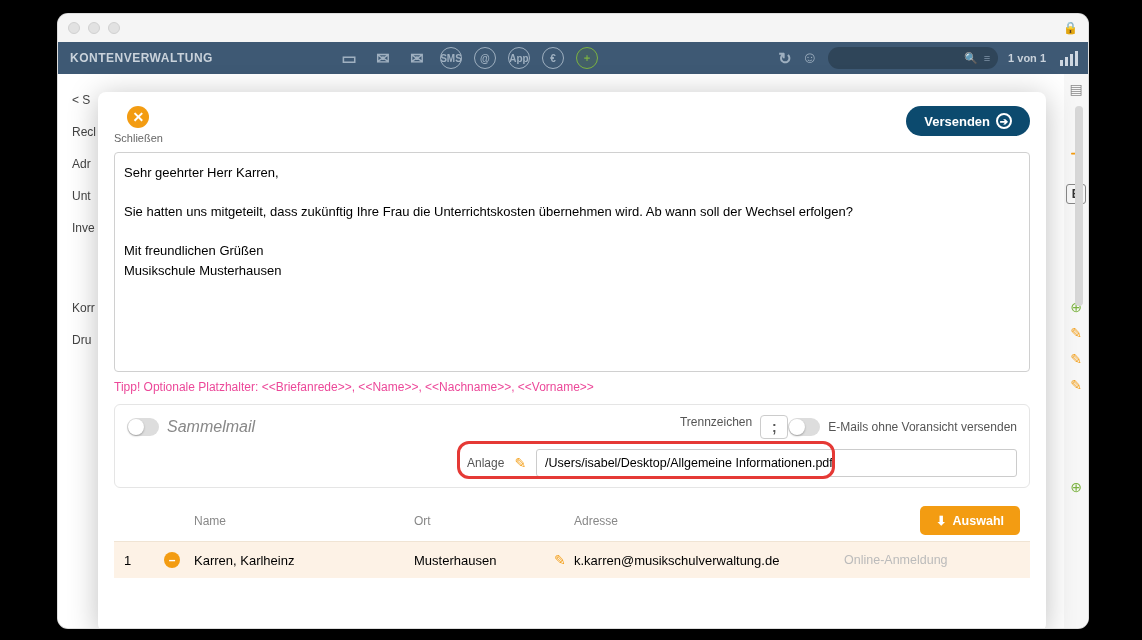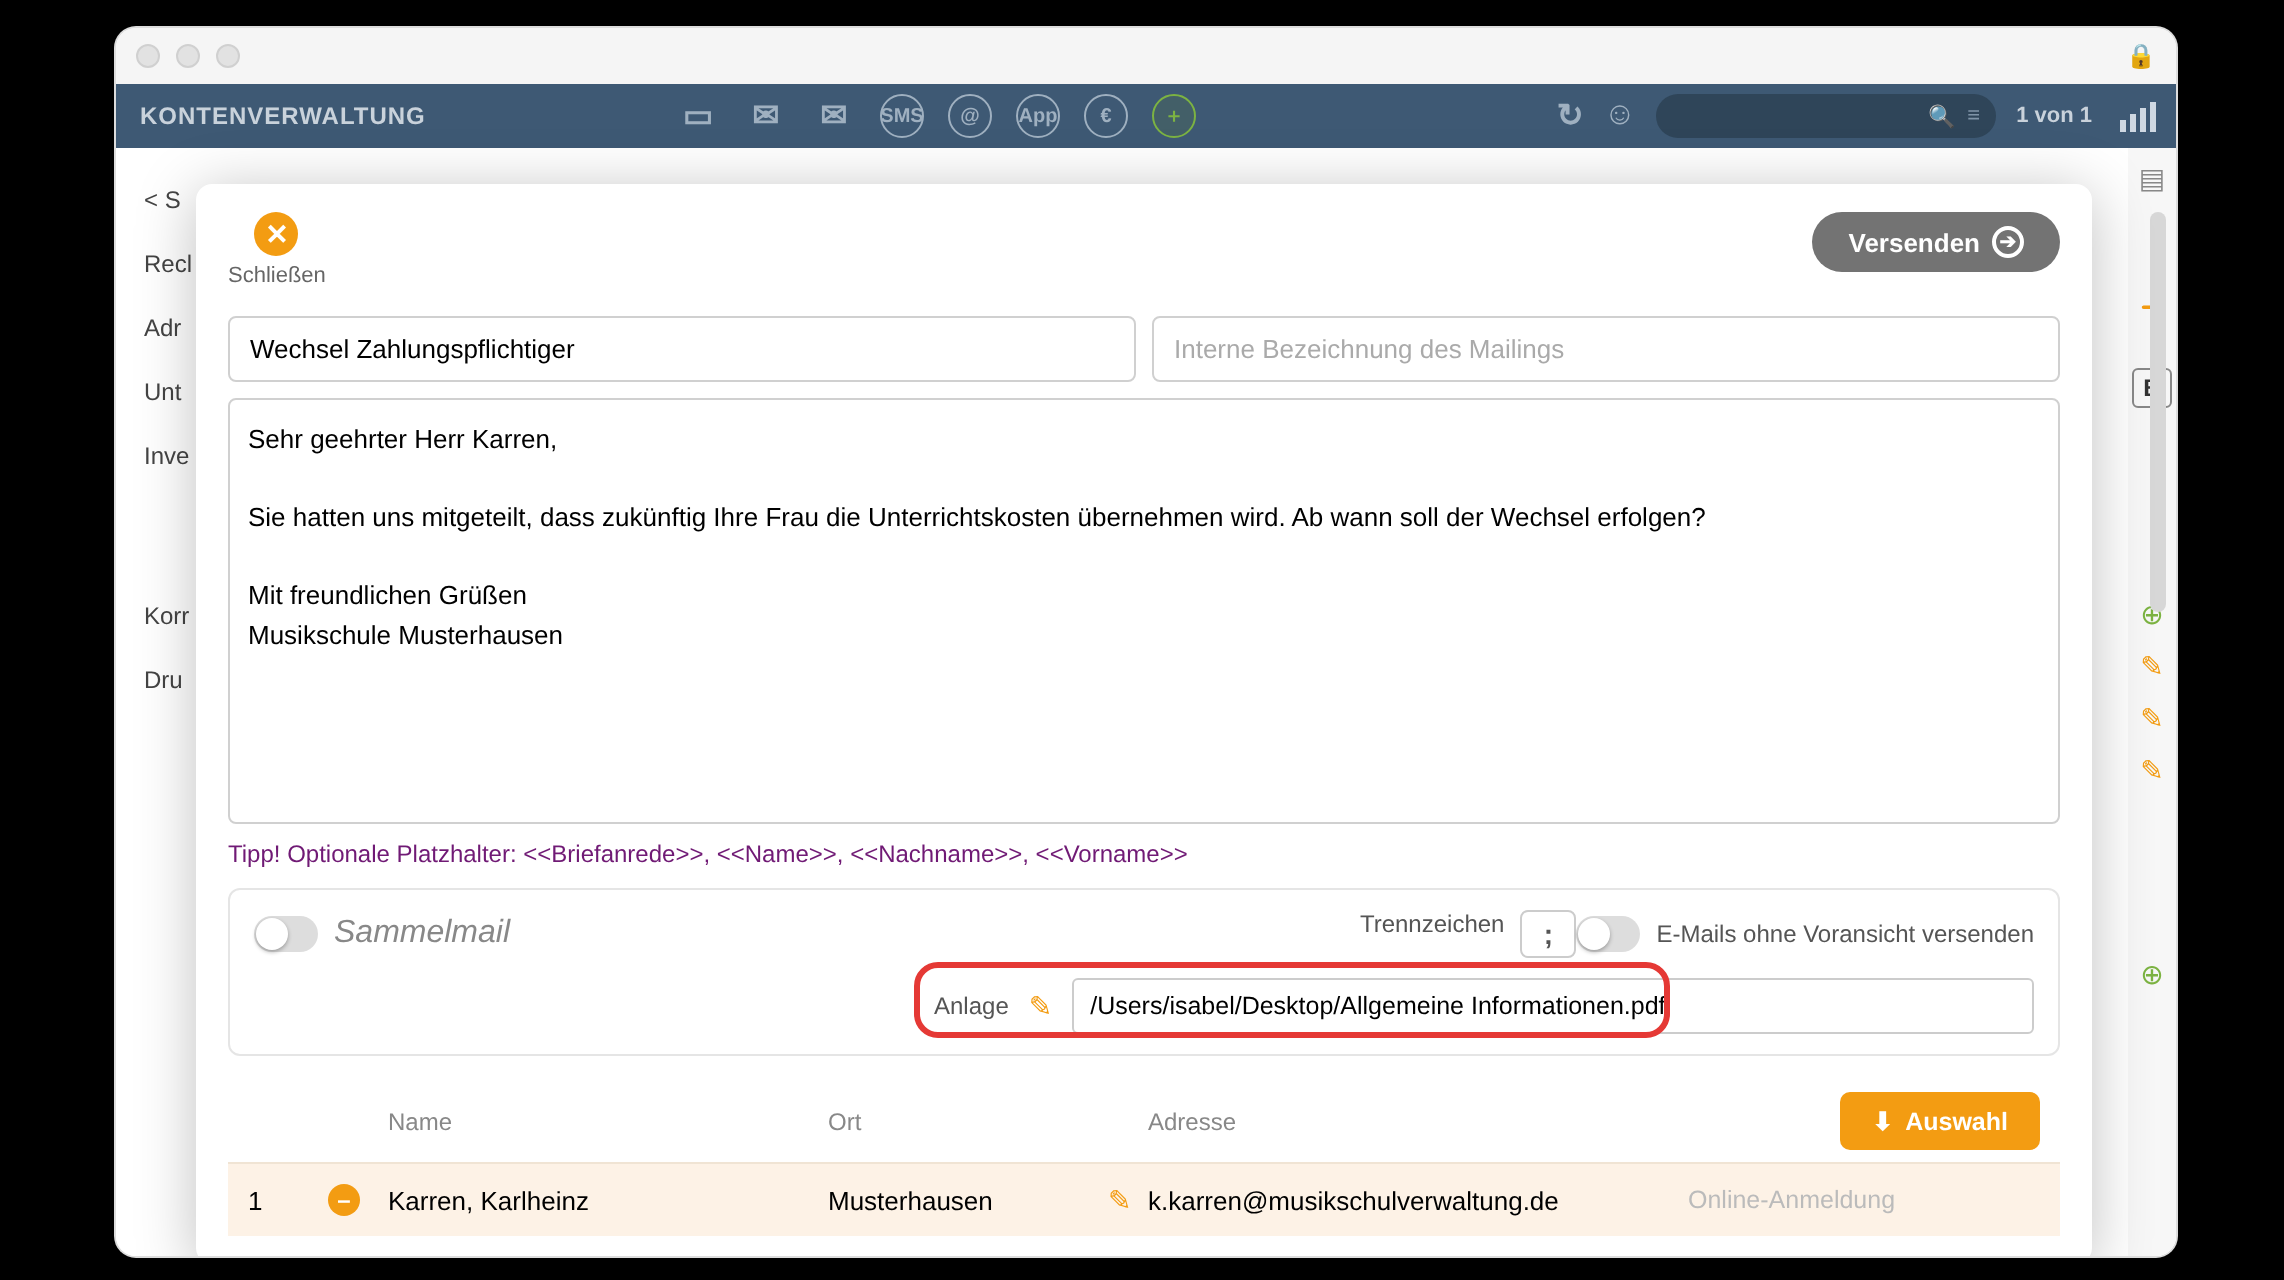--- a/index.html
+++ b/index.html
@@ -40,32 +40,32 @@
 
 .modal {
   position: absolute; left: 40px; top: 78px; width: 948px; height: 540px;
   background: #fff; border-radius: 8px; box-shadow: 0 4px 30px rgba(0,0,0,.25);
   padding: 14px 16px; display:flex; flex-direction:column;
 }
 .modal-top { display:flex; justify-content:space-between; align-items:flex-start; }
 .close-btn { display:flex; flex-direction:column; align-items:center; gap:4px; cursor:pointer; }
 .close-x { width:22px; height:22px; border-radius:50%; background:#f39c12; display:flex; align-items:center; justify-content:center; color:#fff; font-weight:bold; font-size:14px; }
 .close-lbl { font-size:11px; color:#666; }
-.send-btn { background:#737373; color:#fff; border:none; border-radius:16px; padding:7px 18px; font-size:13px; font-weight:600; display:flex; align-items:center; gap:6px; cursor:pointer; }
+.send-btn { background:#0c4a6e; color:#fff; border:none; border-radius:16px; padding:7px 18px; font-size:13px; font-weight:600; display:flex; align-items:center; gap:6px; cursor:pointer; }
 .send-btn .arrow { display:inline-flex; width:16px; height:16px; border:2px solid #fff; border-radius:50%; align-items:center; justify-content:center; font-size:10px; }
 
 .row2 { display:flex; gap:8px; margin-top:14px; }
 .inp { border:1px solid #d0d0d0; border-radius:4px; padding:8px 10px; font-size:13px; width:100%; }
 .inp::placeholder { color:#aaa; }
 .subject { flex:1; }
 .mailingname { flex:1; color:#aaa; }
 
 .body-ta { border:1px solid #d0d0d0; border-radius:4px; margin-top:8px; padding:10px 9px; font-size:13px; line-height:1.5; height:220px; white-space:pre-wrap; overflow:auto; }
 
-.tipp { font-size:12px; color:#701a75; margin-top:8px; }
+.tipp { font-size:12px; color:#ec4899; margin-top:8px; }
 
 .opts { border:1px solid #e5e5e5; border-radius:6px; margin-top:10px; padding:10px 12px; display:grid; grid-template-columns: 340px 1fr auto; row-gap:10px; align-items:center; }
 .toggle { width:32px; height:18px; border-radius:9px; background:#ddd; position:relative; display:inline-block; vertical-align:middle; margin-right:8px; }
 .toggle.on { background:#f39c12; }
 .toggle .knob { position:absolute; top:1px; width:16px; height:16px; border-radius:50%; background:#fff; box-shadow:0 1px 2px rgba(0,0,0,.3); transition:.1s; }
 .toggle .knob { left:1px; }
 .toggle.on .knob { left:15px; }
 .opt-lbl { font-size:12px; color:#555; display:flex; align-items:center; }
 .sammel { font-size:16px; color:#888; display:flex; align-items:center;font-style:italic; }
 .trenn { font-size:12px; color:#555; display:flex; gap:8px; justify-self:end; }
@@ -165,24 +165,20 @@
       <div class="close-btn">
         <div class="close-x">✕</div>
         <div class="close-lbl">Schließen</div>
       </div>
       <button class="send-btn">
         <span>Versenden</span>
         <span class="arrow">➔</span>
       </button>
     </div>
 
-    <div class="row2">
-      <input class="inp subject" value="Wechsel Zahlungspflichtiger" style="">
-      <input class="inp mailingname" placeholder="Interne Bezeichnung des Mailings" style="">
-    </div>
 
     <div class="body-ta">Sehr geehrter Herr Karren,
 
 Sie hatten uns mitgeteilt, dass zukünftig Ihre Frau die Unterrichtskosten übernehmen wird. Ab wann soll der Wechsel erfolgen?
 
 Mit freundlichen Grüßen
 Musikschule Musterhausen</div>
 
     <div class="tipp">Tipp! Optionale Platzhalter: &lt;&lt;Briefanrede&gt;&gt;, &lt;&lt;Name&gt;&gt;, &lt;&lt;Nachname&gt;&gt;, &lt;&lt;Vorname&gt;&gt;</div>
 

